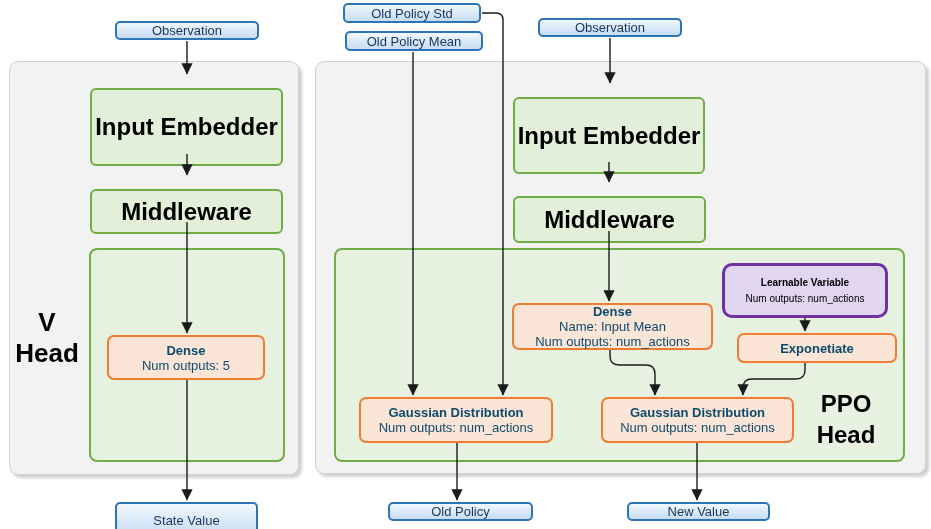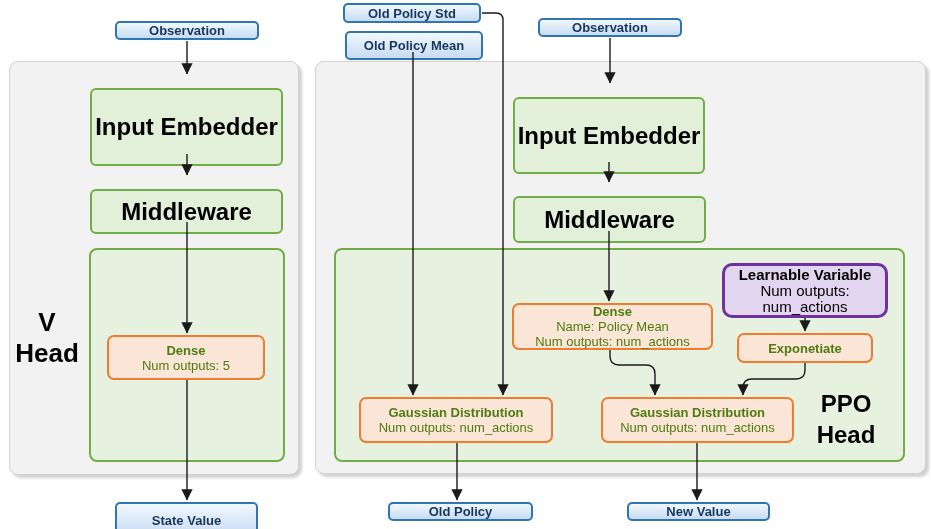--- a/index.html
+++ b/index.html
@@ -11,33 +11,33 @@
     position:absolute;background:#f2f2f2;border:1.5px solid #d2d2d2;
     border-radius:9px;box-shadow:3px 3px 3px rgba(150,150,150,0.45);
   }
   .green-container{
     position:absolute;background:#e7f1df;border:2.5px solid #70ad47;border-radius:8px;
   }
   .node{position:absolute;display:flex;flex-direction:column;align-items:center;justify-content:center;text-align:center;box-sizing:border-box;}
   .blue-pill{
     background:linear-gradient(180deg,#f1f8fd 0%,#d9e8f7 55%,#c7dcf2 100%);
     border:2.5px solid #2e75b6;border-radius:5px;
-    color:#17365d;font-weight:bold;font-size:13px;
+    color:#17365d;font-weight:normal;font-size:13px;
   }
   .green-box{
     background:#e2efd9;border:2.5px solid #70ad47;border-radius:6px;
     color:#000;font-weight:bold;font-size:24px;margin-top:12px;
   }
   .orange-box{
     background:#fbe5d6;border:2.5px solid #ed7d31;border-radius:7px;
-    color:#4d7c0f;font-size:13px;line-height:15px;
+    color:#0c4a6e;font-size:13px;line-height:15px;
   }
   .purple-box{
     background:#e2d5f0;border:3px solid #7030a0;border-radius:10px;
-    color:#000;font-size:15px;line-height:16px;
+    color:#000;font-size:10px;line-height:16px;
   }
   .nt{font-weight:bold;}
   .head-label{
     position:absolute;text-align:center;color:#000;
     font-weight:bold;font-size:26px;line-height:31px;
   }
   svg.wires{position:absolute;left:0;top:0;pointer-events:none;}
 </style>
 </head>
 <body>
@@ -67,40 +67,40 @@
 
   <div class="node orange-box" style="left:107px;top:335px;width:158px;height:45px">
     <div class="nt">Dense</div>
     <div>Num outputs: 5</div>
   </div>
 
   <div class="node blue-pill" style="left:115px;top:502px;width:143px;height:36px">State Value</div>
 
   <div class="node blue-pill" style="left:343px;top:3px;width:138px;height:20px">Old Policy Std</div>
 
-  <div class="node blue-pill" style="left:345px;top:31px;width:138px;height:29px">Old Policy Mean</div>
+  <div class="node blue-pill" style="left:345px;top:31px;width:138px;height:20px">Old Policy Mean</div>
 
   <div class="node blue-pill" style="left:538px;top:18px;width:144px;height:19px">Observation</div>
 
   <div class="node green-box" style="left:513px;top:85px;width:192px;height:77px">Input Embedder</div>
 
   <div class="node green-box" style="left:513px;top:184px;width:193px;height:47px">Middleware</div>
 
   <div class="node orange-box" style="left:512px;top:303px;width:201px;height:47px">
     <div class="nt">Dense</div>
-    <div>Name: Policy Mean</div>
+    <div>Name: Input Mean</div>
     <div>Num outputs: num_actions</div>
   </div>
 
   <div class="node purple-box" style="left:722px;top:263px;width:166px;height:55px">
     <div class="nt">Learnable Variable</div>
     <div>Num outputs: num_actions</div>
   </div>
 
-  <div class="node orange-box" style="left:737px;top:333px;width:136px;height:30px;font-weight:bold">Exponetiate</div>
+  <div class="node orange-box" style="left:737px;top:333px;width:160px;height:30px;font-weight:bold">Exponetiate</div>
 
   <div class="node orange-box" style="left:359px;top:397px;width:194px;height:46px">
     <div class="nt">Gaussian Distribution</div>
     <div>Num outputs: num_actions</div>
   </div>
 
   <div class="node orange-box" style="left:601px;top:397px;width:193px;height:46px">
     <div class="nt">Gaussian Distribution</div>
     <div>Num outputs: num_actions</div>
   </div>

